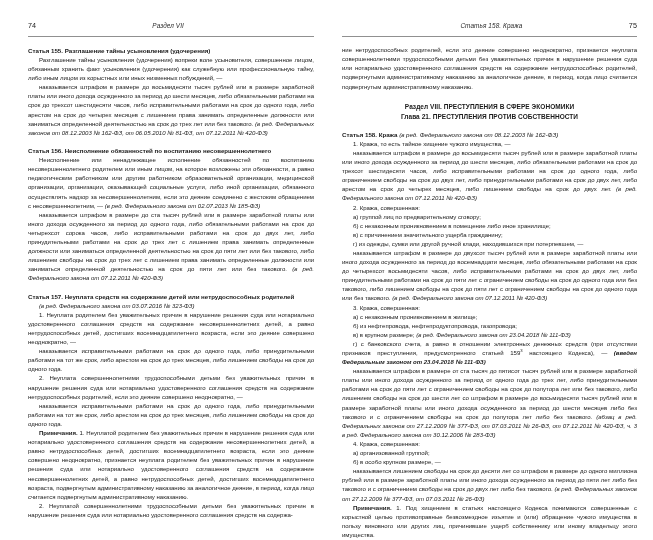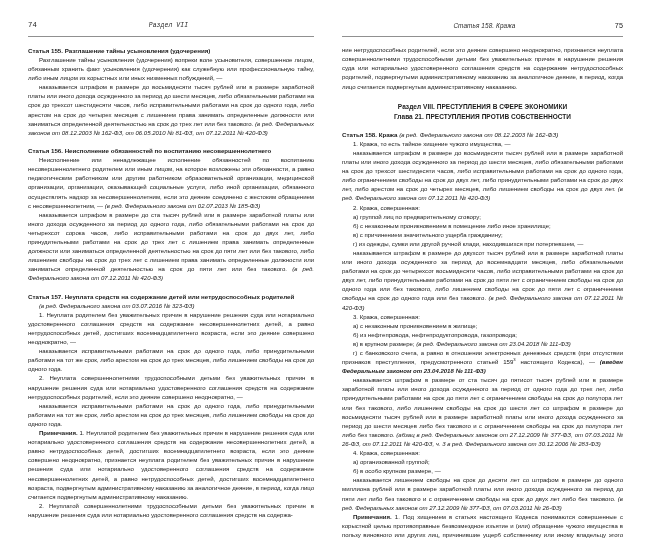--- a/index.html
+++ b/index.html
@@ -24,34 +24,34 @@
     box-sizing: border-box;
     position: relative;
     height: 540px;
   }
   .page-left {
     width: 326px;
     padding: 22px 12px 10px 28px;
   }
   .page-right {
     width: 327px;
-    padding: 22px 30px 10px 16px;
+    padding: 22px 16px 10px 16px;
   }
   
   .runhead {
     display: flex;
     align-items: baseline;
     font-size: 6.3px;
     line-height: 1;
     height: 11px;
     border-bottom: 0.7px solid #909090;
     padding-bottom: 3.2px;
     margin-bottom: 9px;
   }
-  .runhead-left  { justify-content: flex-start; font-family: Liberation Mono, monospace; }
+  .runhead-left  { justify-content: flex-start; }
   .runhead-right { justify-content: flex-end; }
   .folio {
     font-size: 7.2px;
     font-weight: 400;
     color: #1a1a1a;
     letter-spacing: 0.1px;
   }
   .runtitle {
     flex: 1;
     text-align: center;

